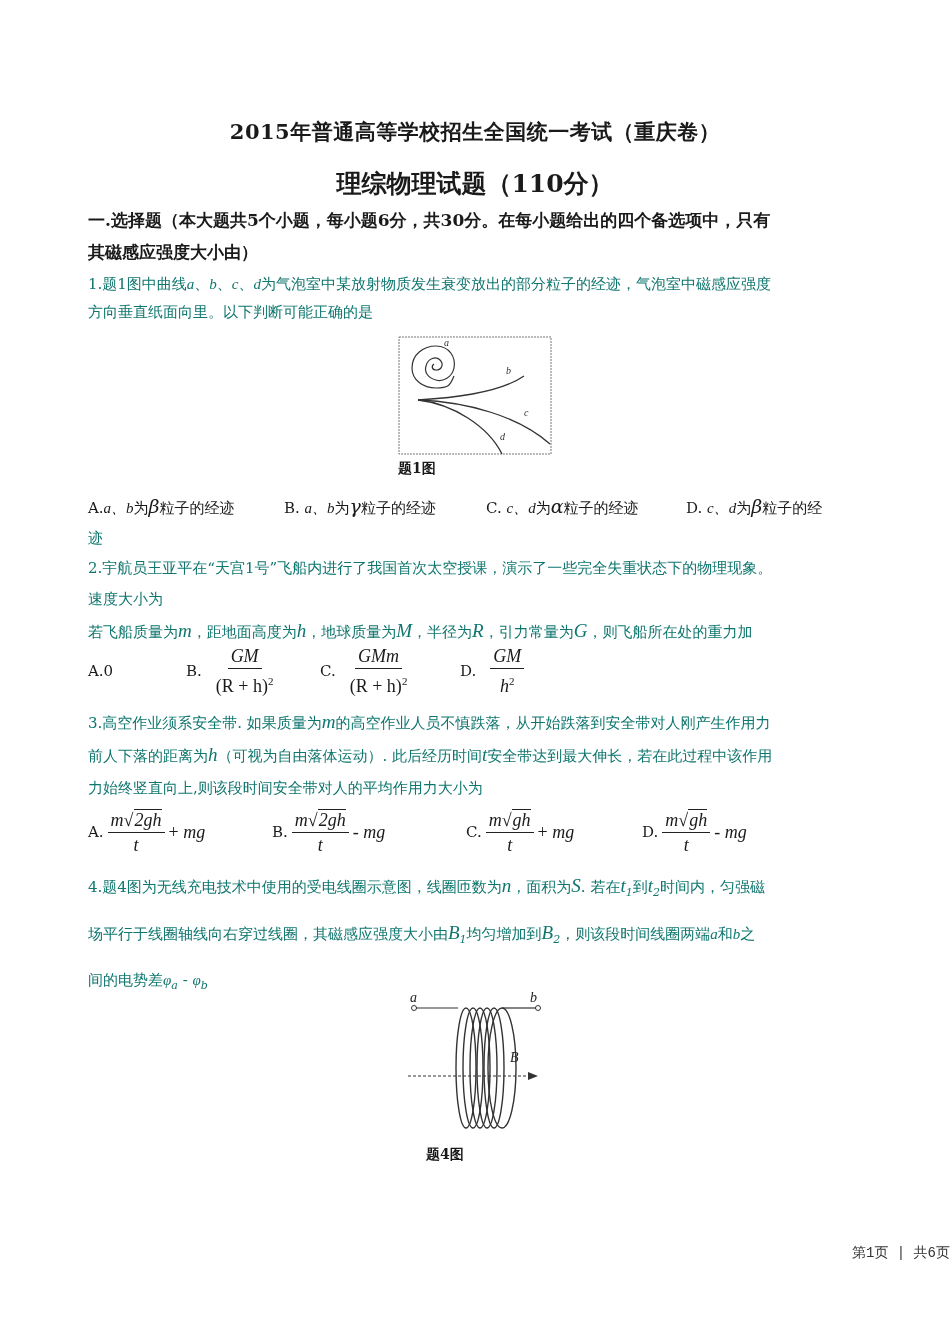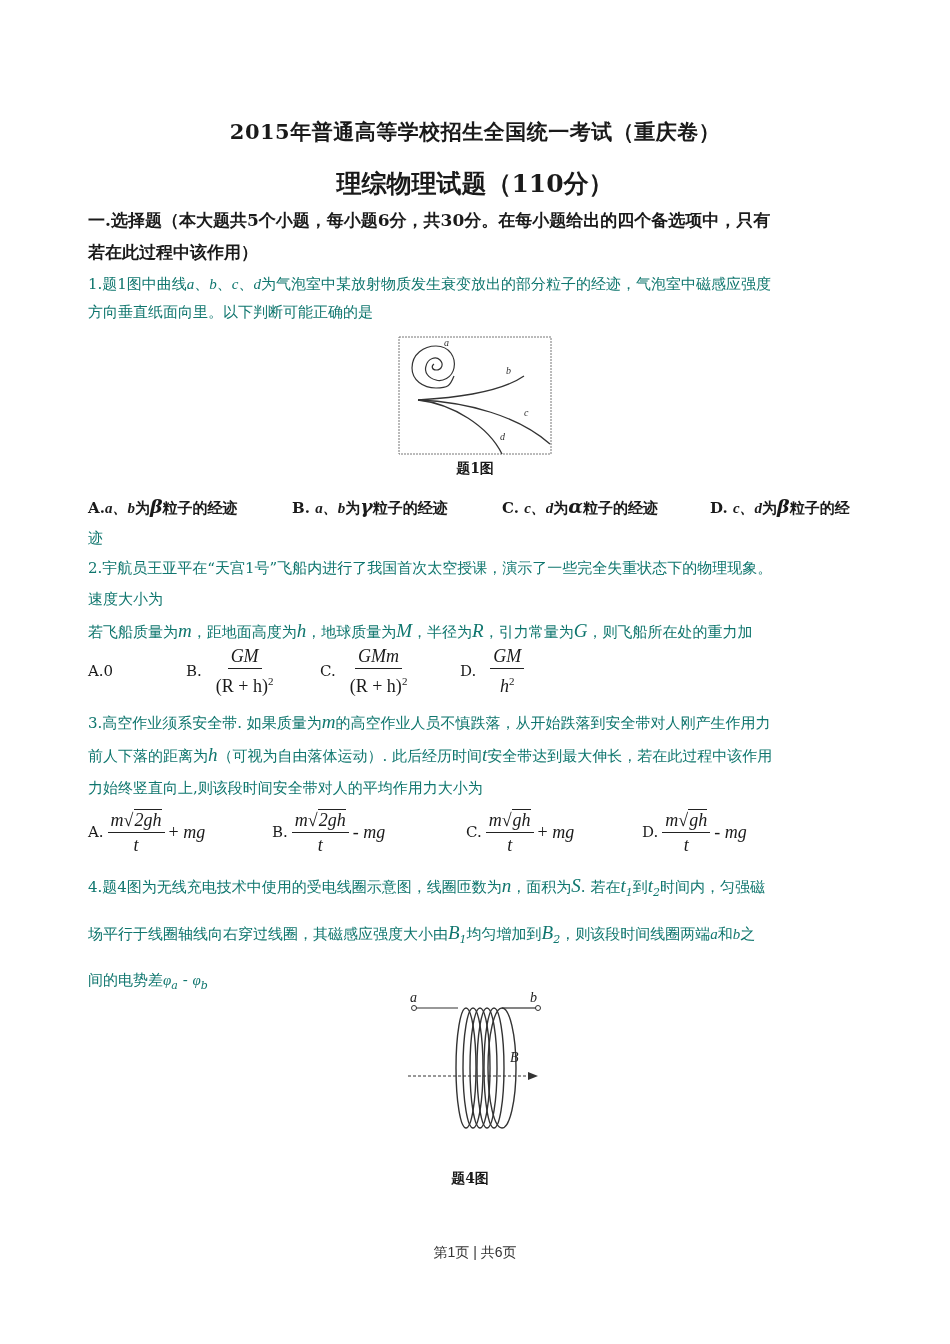--- a/index.html
+++ b/index.html
@@ -13,33 +13,33 @@
   .ital { font-style: italic; font-family: "Liberation Serif", serif; }
   .mvar { font-style: italic; font-family: "Liberation Serif", serif; font-size: 19px; }
   .greek { font-style: italic; font-family: "DejaVu Serif", serif; font-size: 19px; }
   .opts { left: 88px; width: 790px; font-size: 15px; display: flex; align-items: center; }
   .frac { display: inline-flex; flex-direction: column; align-items: center; vertical-align: middle; font-family: "Liberation Serif", serif; font-style: italic; font-size: 18px; }
   .frac .num { padding: 0 3px 1px; border-bottom: 1.3px solid #222; line-height: 22px; }
   .frac .den { line-height: 22px; padding-top: 1px; }
   .up { font-style: normal; }
   sup.s { font-size: 11px; vertical-align: super; font-style: normal; }
   sub.s { font-size: 11px; font-style: italic; }
-  .figcap { font-weight: bold; font-size: 14px; text-align: center; }
-  .footer { left: 0; width: 950px; top: 1244px; text-align: center; font-size: 14px; color: #333; font-family: Liberation Sans, sans-serif; }
+  .figcap { font-weight: bold; font-size: 14px; }
+  .footer { left: 0; width: 950px; top: 1244px; text-align: right; font-size: 14px; color: #333; font-family: Liberation Mono, monospace; }
   .sqrt { border-top: 1.3px solid #222; padding-left: 1px; font-family: Liberation Serif, serif; }
 </style>
 </head>
 <body>
 
 <div class="abs title1">2015年普通高等学校招生全国统一考试（重庆卷）</div>
 <div class="abs title2">理综物理试题（110分）</div>
 
 <div class="abs section" style="top:204px;">
   <div>一.选择题（本大题共5个小题，每小题6分，共30分。在每小题给出的四个备选项中，只有</div>
-  <div>若在此过程中该作用）</div>
+  <div>其磁感应强度大小由）</div>
 </div>
 
 <div class="abs para" style="top:270px;">
   <div>
     <span>1.</span><span>题1图中曲线</span><span class="ital">a</span><span>、</span><span class="ital">b</span><span>、</span><span class="ital">c</span><span>、</span><span class="ital">d</span><span>为气泡室中某放射物质发生衰变放出的部分粒子的经迹，气泡室中磁感应强度</span>
   </div>
   <div>方向垂直纸面向里。以下判断可能正确的是</div>
 </div>
 
 <div class="abs" style="left:398px; top:336px; width:154px; height:120px;">
@@ -55,21 +55,21 @@
 
     <path d="M20,64 C55,68 90,90 104,118" fill="none" stroke="#333" stroke-width="1.3"></path>
     <text x="46" y="10" font-family="Liberation Serif, serif" font-style="italic" font-size="10" fill="#333">a</text>
     <text x="108" y="38" font-family="Liberation Serif, serif" font-style="italic" font-size="10" fill="#333">b</text>
     <text x="126" y="80" font-family="Liberation Serif, serif" font-style="italic" font-size="10" fill="#333">c</text>
     <text x="102" y="104" font-family="Liberation Serif, serif" font-style="italic" font-size="10" fill="#333">d</text>
   </svg>
 </div>
 <div class="abs figcap" style="left:398px; width:154px; top:460px;">题1图</div>
 
-<div class="abs opts" style="top:492px; height:28px; gap:8px;font-weight:bold;">
+<div class="abs opts" style="top:492px; height:28px; gap:0;">
   <span style="width:196px;"><span>A.</span><span class="ital">a、b</span><span>为</span><span class="greek">β</span><span>粒子的经迹</span></span>
   <span style="width:202px;"><span>B.</span> <span class="ital">a、b</span><span>为</span><span class="greek">γ</span><span>粒子的经迹</span></span>
   <span style="width:200px;"><span>C.</span> <span class="ital">c、d</span><span>为</span><span class="greek">α</span><span>粒子的经迹</span></span>
   <span><span>D.</span> <span class="ital">c、d</span><span>为</span><span class="greek">β</span><span>粒子的经</span></span>
 </div>
 <div class="abs para" style="top:524px;">迹</div>
 
 <div class="abs para" style="top:553px; line-height:31px;">
   <div><span>2.</span><span>宇航员王亚平在“天宫1号”飞船内进行了我国首次太空授课，演示了一些完全失重状态下的物理现象。</span></div>
   <div>速度大小为</div>
@@ -166,15 +166,15 @@
     <ellipse cx="96" cy="78" rx="14" ry="60" fill="none" stroke="#333" stroke-width="1.4"></ellipse>
     <path d="M96,18 C102,18 110,18 112,18" fill="none" stroke="#333" stroke-width="1.2"></path>
 
     <line x1="2" y1="86" x2="122" y2="86" stroke="#333" stroke-width="1" stroke-dasharray="3,2"></line>
     <polygon points="122,82 132,86 122,90" fill="#333"></polygon>
     <text x="104" y="72" font-family="Liberation Serif, serif" font-style="italic" font-size="14" fill="#222">B</text>
     <text x="4" y="12" font-family="Liberation Serif, serif" font-style="italic" font-size="14" fill="#222">a</text>
     <text x="124" y="12" font-family="Liberation Serif, serif" font-style="italic" font-size="14" fill="#222">b</text>
   </svg>
 </div>
-<div class="abs figcap" style="left:400px; width:140px; top:1146px;margin-top:24px;">题4图</div>
+<div class="abs figcap" style="left:426px; width:140px; top:1146px;">题4图</div>
 
 <div class="abs footer">第1页 | 共6页</div>
 
 </body></html>

